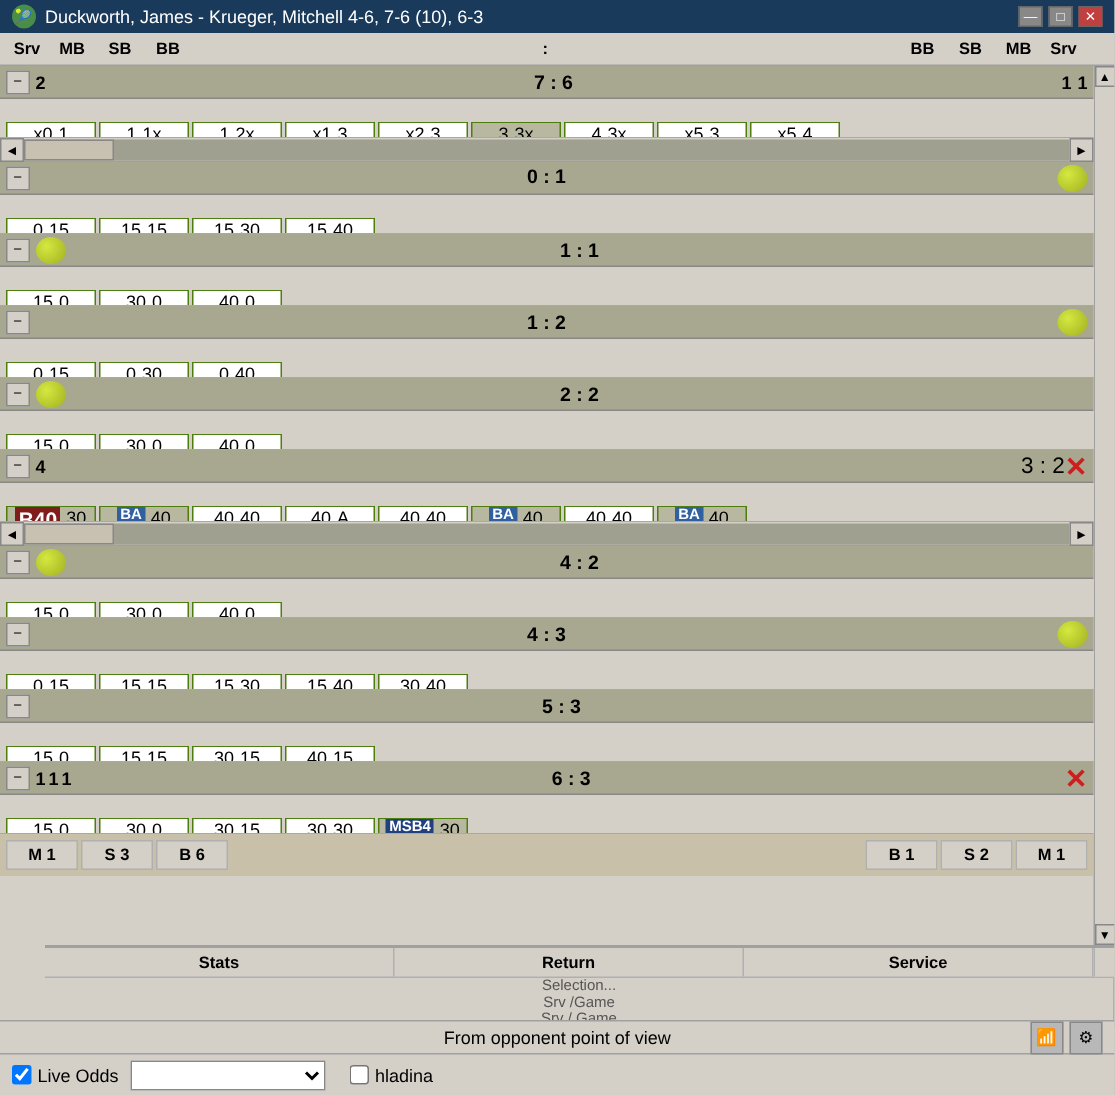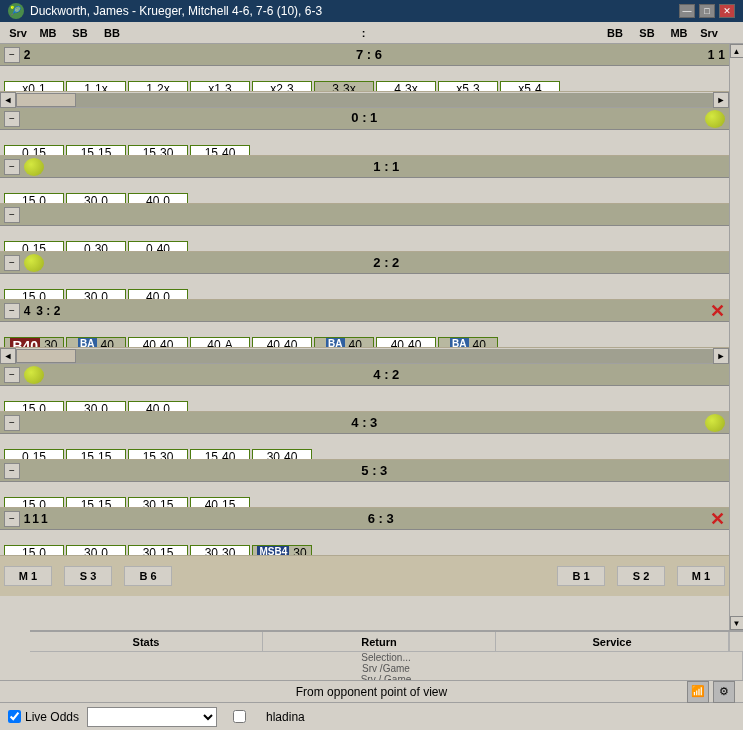--- a/index.html
+++ b/index.html
@@ -171,33 +171,33 @@
     .checkbox-wrap input[type=checkbox] { margin: 0; }
     .live-odds-label { font-size: 12px; }
     .dropdown-odds {
       background: white;
       border: 1px solid #888;
       height: 20px;
       width: 130px;
       font-size: 11px;
       padding: 0 4px;
     }
-    .hladina-wrap { display: flex; align-items: center; gap: 20px; margin-left: 8px; }
+    .hladina-wrap { display: flex; align-items: center; gap: 4px; margin-left: 8px; }
     .bottom-icon-btn { width: 22px; height: 22px; background: #b8b8b8; border: 1px solid #888; display: flex; align-items: center; justify-content: center; cursor: pointer; font-size: 12px; }
 
     .game-section { flex-shrink: 0; }
 
     
     .summary-row {
       background: #c8c0a8;
       display: flex;
       align-items: center;
-      height: 40px;
+      height: 28px;
       padding: 0 4px;
-      gap: 12px;
+      gap: 2px;
     }
     .summary-cell {
       min-width: 48px;
       height: 20px;
       background: #d4d0c8;
       border: 1px solid #b0b0b0;
       display: flex;
       align-items: center;
       justify-content: center;
       font-size: 11px;
@@ -362,20 +362,24 @@
           <div class="cell">
               <span>40</span>
               <span>0</span>
             </div>
         </div>
       </div>
 
       <div class="game-section">
         <div class="set-row">
           <div class="set-minus">−</div>
+          <div style="display:flex;align-items:center;width:100%;">
+            <div style="flex:1;text-align:center;font-weight:bold;font-size:13px;">1 : 2</div>
+            <div style="width:20px;height:18px;border-radius:50%;background:radial-gradient(circle at 35% 35%,#d4e840,#a0b020);"></div>
+          </div>
         </div>
         <div class="cells-row">
           <div class="cell">
               <span>0</span>
               <span>15</span>
             </div>
           <div class="cell">
               <span>0</span>
               <span>30</span>
             </div>
@@ -408,21 +412,21 @@
               <span>0</span>
             </div>
         </div>
       </div>
 
       <div class="game-section">
         <div class="set-row">
           <div class="set-minus">−</div>
           <div style="display:flex;align-items:center;width:100%;">
             <span style="font-weight:bold;font-size:12px;margin-right:6px;">4</span>
-            <div style="flex:1;text-align:left;font-weight:bold;font-size:12px;">3 : 2</div>
+            <div style="flex:1;text-align:right;font-weight:normal;font-size:15px;">3 : 2</div>
             <span style="color:#cc2020;font-size:18px;font-weight:bold;line-height:1;">✕</span>
           </div>
         </div>
         <div class="cells-row">
           <div class="cell highlighted">
               <span class="badge" style="background:#7f1d1d;color:white;padding:0 2px;font-size:14px;">B40</span>
               <span>30</span>
             </div>
           <div class="cell highlighted">
               <span class="badge" style="background:#3060a0;color:white;padding:0 2px;font-size:10px;">BA</span>

